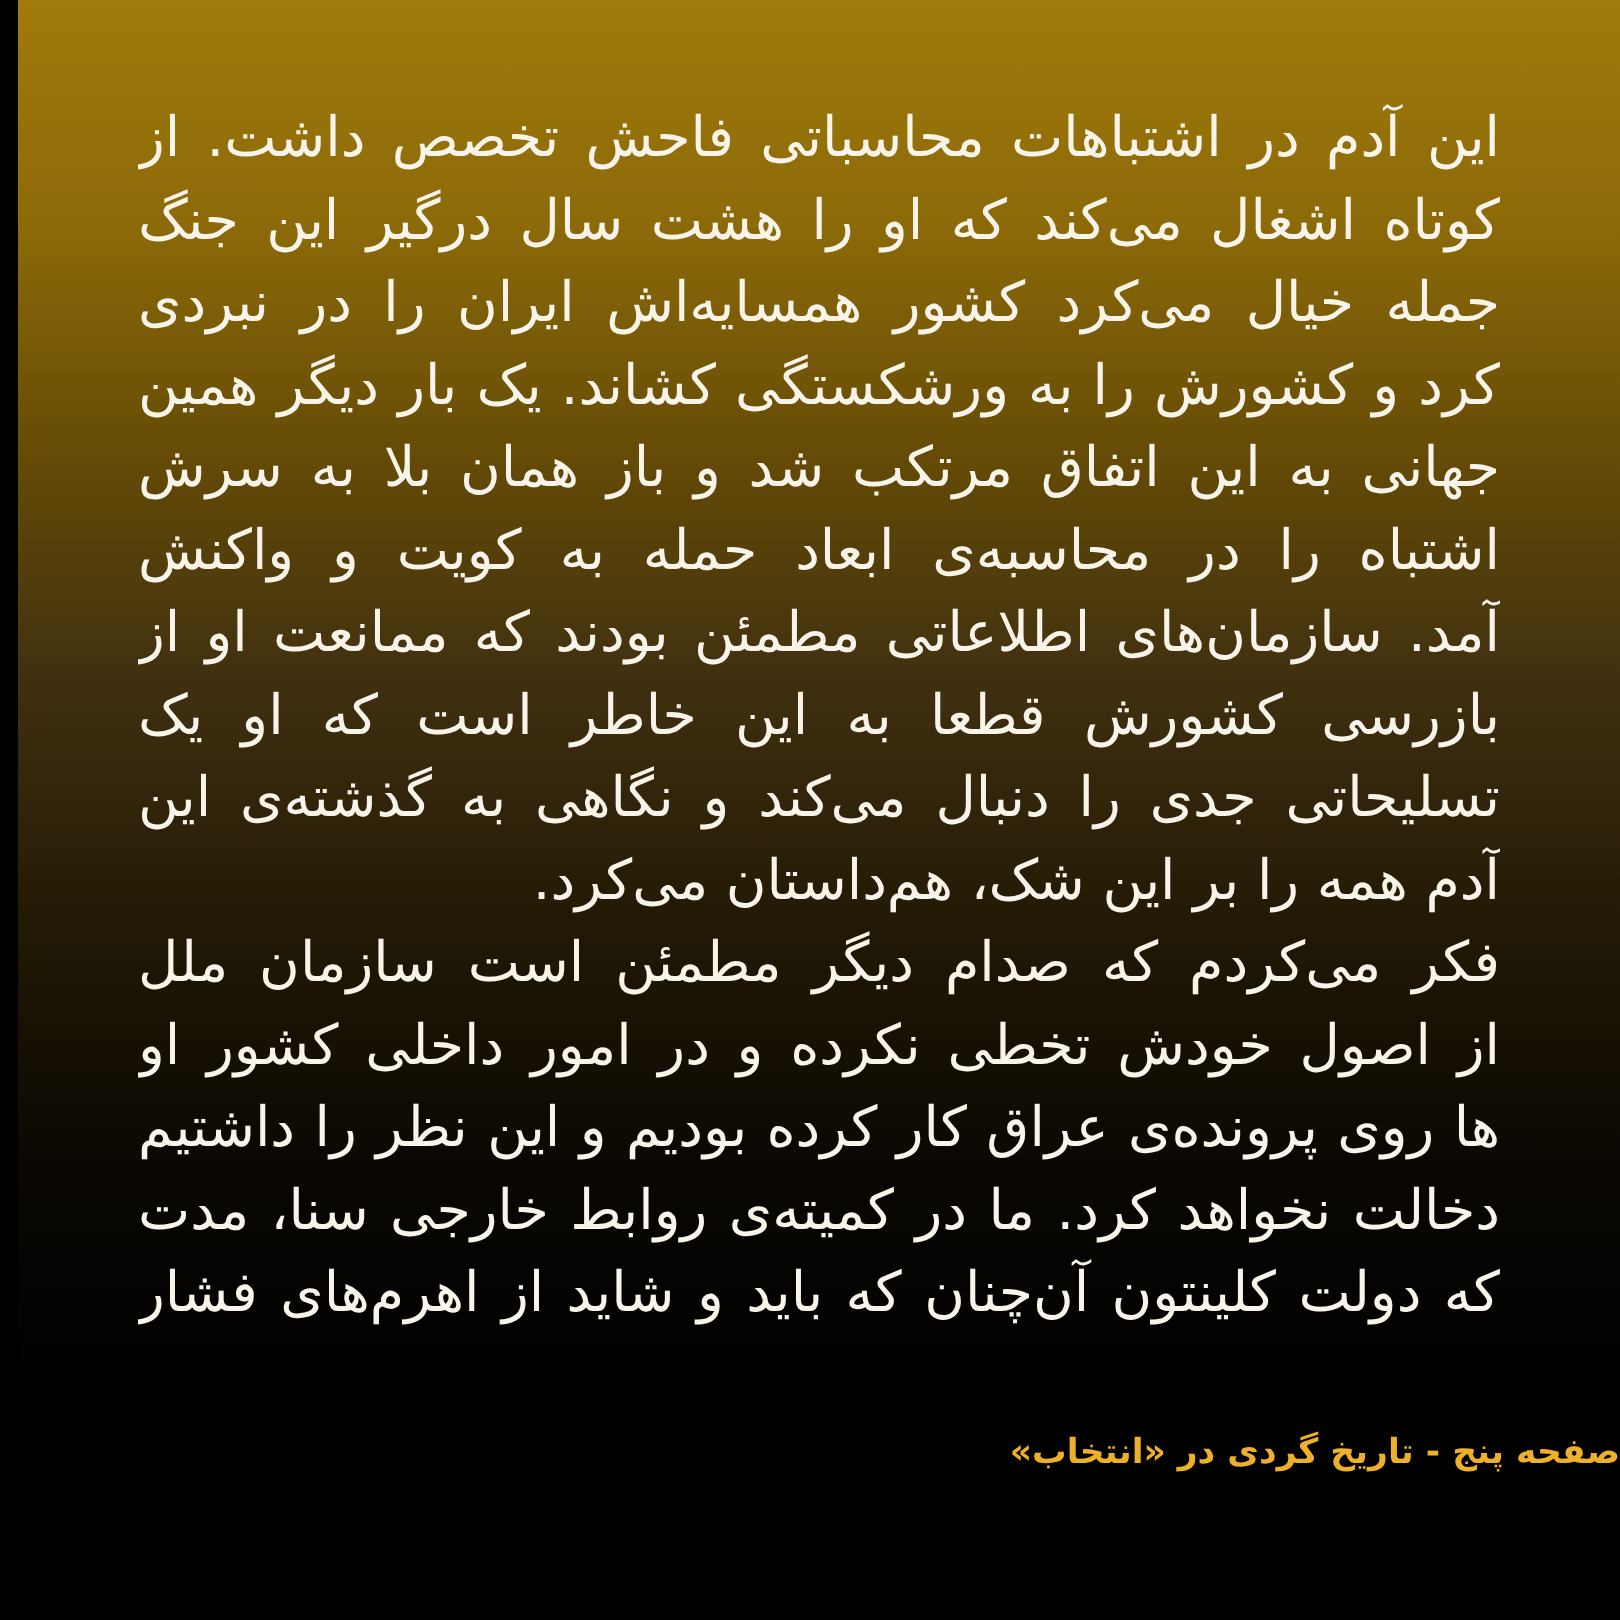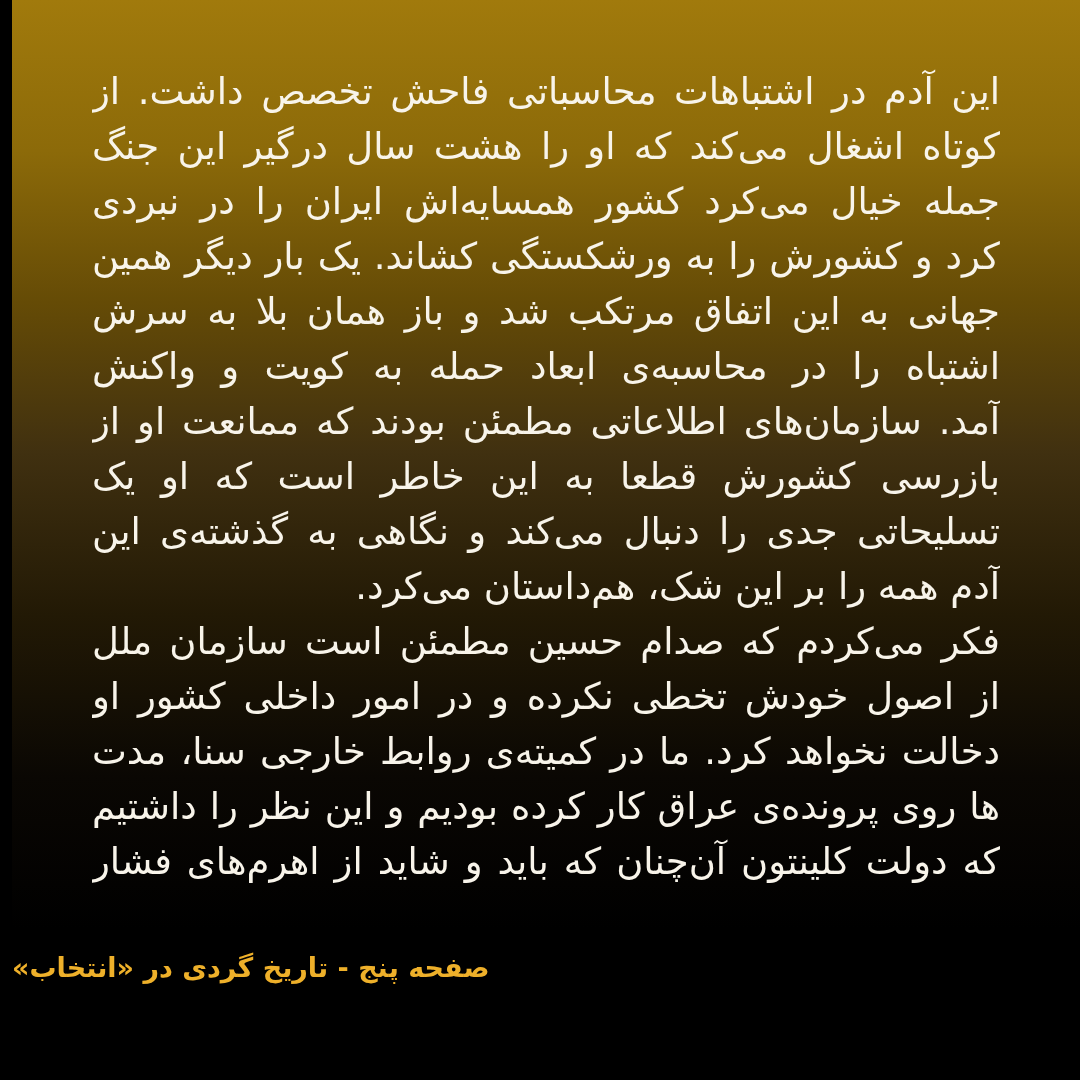--- a/index.html
+++ b/index.html
@@ -36,22 +36,22 @@
   .line.paragraph-end {
     text-align: center;
     text-align-last: right;
   }
   .footer-caption {
     position: absolute;
     top: 948px;
     left: 0;
     right: 0;
     direction: rtl;
-    text-align: left;
-    font-size: 27px;
+    text-align: right;
+    font-size: 23px;
     font-weight: bold;
     line-height: 40px;
     color: #eeb02a;
   }
 </style>
 </head>
 <body>
 
 <div class="page" style="background: linear-gradient(rgb(161, 122, 12) 0%, rgb(140, 106, 9) 14%, rgb(101, 75, 6) 28%, rgb(64, 48, 16) 42%, rgb(34, 25, 5) 57%, rgb(10, 7, 3) 72%, rgb(0, 0, 0) 86%);">
 
@@ -59,22 +59,22 @@
     <div class="line">این آدم در اشتباهات محاسباتی فاحش تخصص داشت. از</div>
     <div class="line">کوتاه اشغال می‌کند که او را هشت سال درگیر این جنگ</div>
     <div class="line">جمله خیال می‌کرد کشور همسایه‌اش ایران را در نبردی</div>
     <div class="line">کرد و کشورش را به ورشکستگی کشاند. یک بار دیگر همین</div>
     <div class="line">جهانی به این اتفاق مرتکب شد و باز همان بلا به سرش</div>
     <div class="line">اشتباه را در محاسبه‌ی ابعاد حمله به کویت و واکنش</div>
     <div class="line">آمد. سازمان‌های اطلاعاتی مطمئن بودند که ممانعت او از</div>
     <div class="line">بازرسی کشورش قطعا به این خاطر است که او یک برنامه‌ی</div>
     <div class="line">تسلیحاتی جدی را دنبال می‌کند و نگاهی به گذشته‌ی این</div>
     <div class="line paragraph-end">آدم همه را بر این شک، هم‌داستان می‌کرد.</div>
-    <div class="line">فکر می‌کردم که صدام حسین مطمئن است سازمان ملل</div>
+    <div class="line">فکر می‌کردم که صدام دیگر مطمئن است سازمان ملل</div>
     <div class="line">از اصول خودش تخطی نکرده و در امور داخلی کشور او</div>
+    <div class="line">ها روی پرونده‌ی عراق کار کرده بودیم و این نظر را داشتیم</div>
     <div class="line">دخالت نخواهد کرد. ما در کمیته‌ی روابط خارجی سنا، مدت</div>
-    <div class="line">ها روی پرونده‌ی عراق کار کرده بودیم و این نظر را داشتیم</div>
     <div class="line">که دولت کلینتون آن‌چنان که باید و شاید از اهرم‌های فشار</div>
   </div>
 
   <div class="footer-caption" style="color: rgb(238, 176, 42);">صفحه پنج - تاریخ گردی در «انتخاب»</div>
 
 </div>
 
 </body></html>

